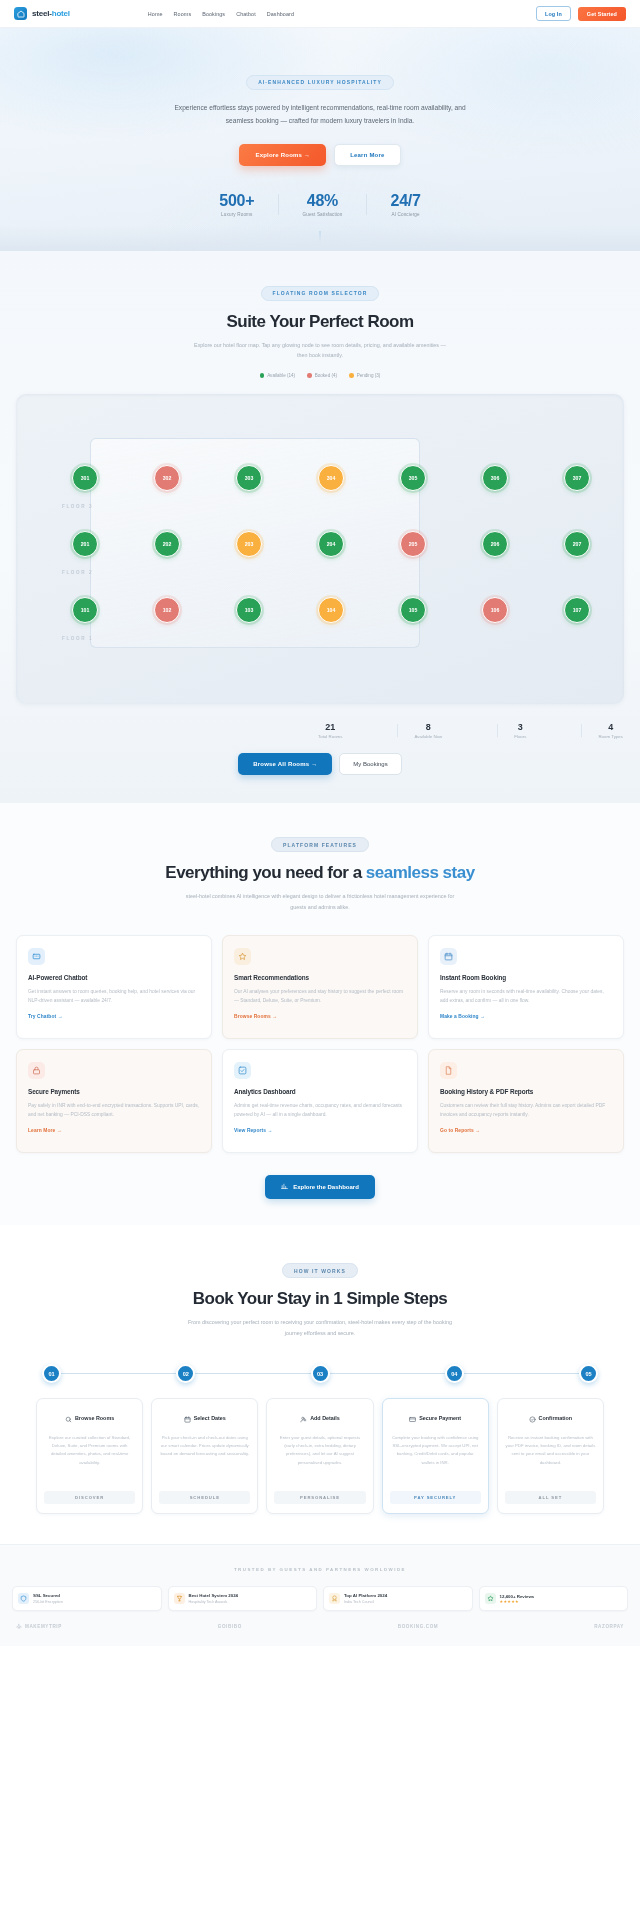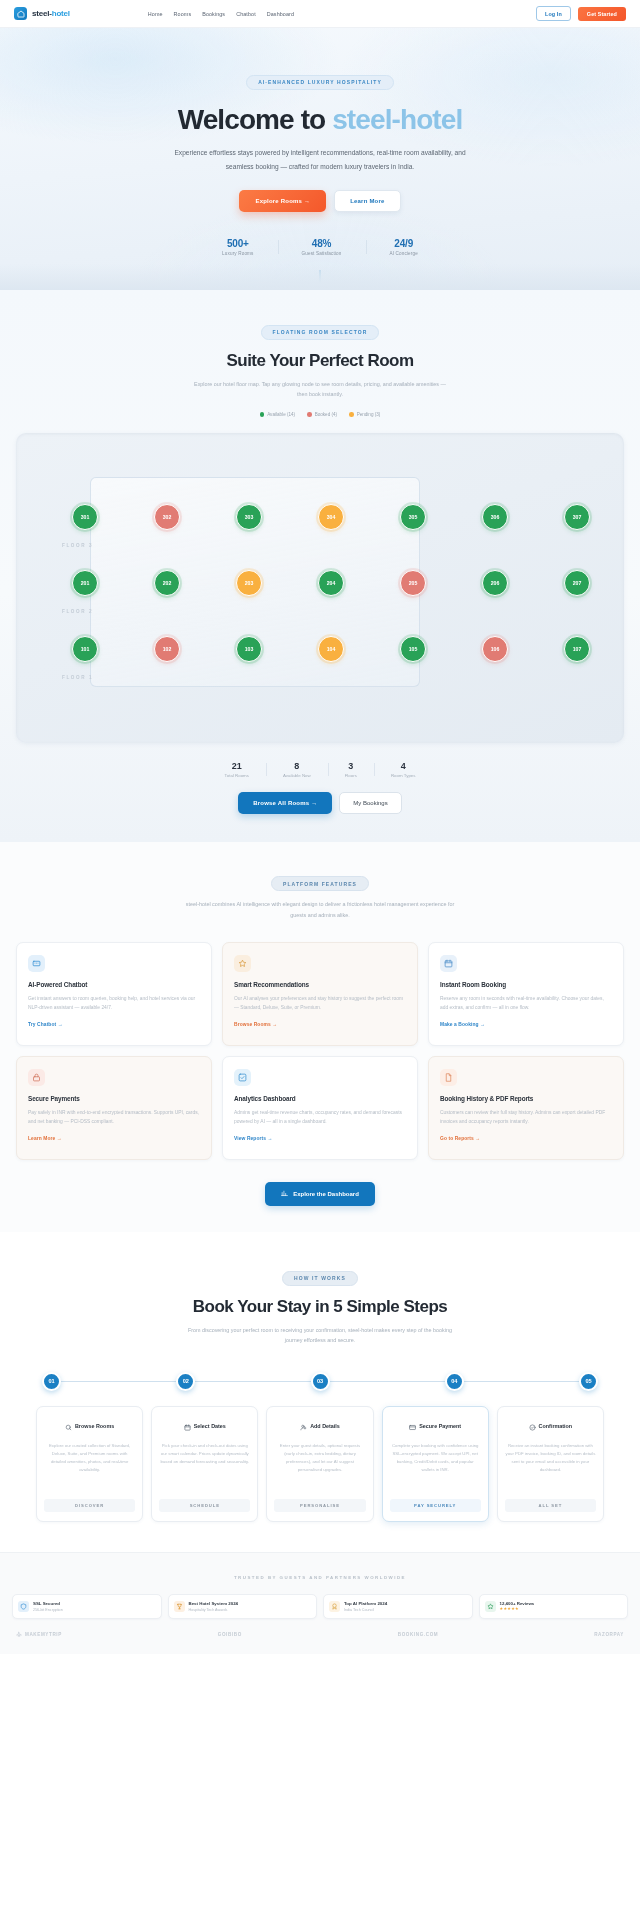--- a/index.html
+++ b/index.html
@@ -72,21 +72,21 @@
   .cta-secondary {
     font-size:6px; font-weight:bold; color:#1f78bd; letter-spacing:.2px;
     background:#fff; border:1px solid #dfe7ef; border-radius:5px; padding:7px 15px;
     box-shadow:0 2px 5px rgba(30,70,110,.07);
   }
   .hero-stats { margin-top:26px; display:flex; justify-content:center; gap:0; }
   .hstat { padding:0 24px; position:relative; }
   .hstat + .hstat:before {
     content:""; position:absolute; left:0; top:2px; bottom:2px; width:1px; background:#d6e2ed;
   }
-  .hstat .v { font-size:10px; font-weight:bold; color:#1f6fb2; letter-spacing:-.2px; }
+  .hstat .v { font-size:16px; font-weight:bold; color:#1f6fb2; letter-spacing:-.2px; }
   .hstat .l { font-size:4.6px; color:#8a95a2; margin-top:2.5px; letter-spacing:.15px; }
   .scroll-hint { position:absolute; left:50%; bottom:6px; transform:translateX(-50%); }
   .scroll-hint .bar { width:1px; height:14px; background:linear-gradient(to bottom,#9ec8e6,rgba(158,200,230,0)); margin:0 auto; }
 
   
   .rooms-section {
     padding:30px 0 28px; text-align:center;
     background:linear-gradient(180deg,#f4f8fc 0%,#f7fafc 55%,#eef3f8 100%);
   }
   .sec-title {
@@ -116,21 +116,21 @@
   .nodes { display:flex; justify-content:space-between; align-items:center; height:44px; padding:0 16px; }
   .node {
     width:26px; height:26px; border-radius:50%; display:flex; align-items:center;
     justify-content:center; font-size:5.2px; font-weight:bold; color:#fff;
     border:1.6px solid #fff; position:relative;
   }
   .node.available { background:#29a257; box-shadow:0 0 0 2px rgba(41,162,87,.16), 0 2px 5px rgba(41,162,87,.22); }
   .node.booked    { background:#e17b73; box-shadow:0 0 0 2px rgba(225,123,115,.15), 0 2px 5px rgba(225,123,115,.20); }
   .node.pending   { background:#f9b03f; box-shadow:0 0 0 2px rgba(249,176,63,.18), 0 2px 5px rgba(249,176,63,.22); }
 
-  .room-stats { margin-top:18px; display:flex; justify-content:center; }
+  .room-stats { margin-top:18px; display:flex; justify-content:flex-end;gap:38px; }
   .rstat { padding:0 17px; position:relative; }
   .rstat + .rstat:before { content:""; position:absolute; left:0; top:2px; bottom:2px; width:1px; background:#dde5ee; }
   .rstat .v { font-size:9px; font-weight:bold; color:#2c3440; }
   .rstat .l { font-size:4.4px; color:#a6b0bb; margin-top:2px; }
   .room-ctas { margin-top:14px; display:flex; gap:7px; justify-content:center; }
   .btn-browse {
     font-size:6px; font-weight:bold; color:#fff; background:#1276bd;
     border:none; border-radius:5px; padding:7px 15px; letter-spacing:.2px;
     box-shadow:0 3px 7px rgba(18,118,189,.25);
   }
@@ -246,39 +246,36 @@
       <a href="#">Dashboard</a>
     </div>
     <div class="nav-right">
       <button class="btn-login">Log In</button>
       <button class="btn-start">Get Started</button>
     </div>
   </div>
 
   <div class="hero">
     <span class="pill">AI-ENHANCED LUXURY HOSPITALITY</span>
-    <h1>
-      <span>Welcome to </span><span class="light">steel-hotel</span>
-    </h1>
     <p class="sub">Experience effortless stays powered by intelligent recommendations, real-time room availability, and seamless booking — crafted for modern luxury travelers in India.</p>
     <div class="hero-ctas">
       <button class="cta-primary">Explore Rooms  →</button>
       <button class="cta-secondary">Learn More</button>
     </div>
     <div class="hero-stats">
       <div class="hstat">
         <div class="v">500+</div>
         <div class="l">Luxury Rooms</div>
       </div>
       <div class="hstat">
         <div class="v">48%</div>
         <div class="l">Guest Satisfaction</div>
       </div>
       <div class="hstat">
-        <div class="v">24/9</div>
+        <div class="v">24/7</div>
         <div class="l">AI Concierge</div>
       </div>
     </div>
     <div class="scroll-hint">
         <div class="bar"></div>
       </div>
   </div>
 
   <div class="rooms-section">
     <span class="pill">FLOATING ROOM SELECTOR</span>
@@ -362,20 +359,23 @@
     </div>
 
     <div class="room-ctas">
       <button class="btn-browse">Browse All Rooms  →</button>
       <button class="btn-mybookings">My Bookings</button>
     </div>
   </div>
 
   <div class="features-section">
     <span class="pill pill-gray">PLATFORM FEATURES</span>
+    <div class="sec-title">
+      <span>Everything you need for a </span><span style="color:#3a8fd0">seamless stay</span>
+    </div>
     <p class="sec-sub" style="max-width:280px">steel-hotel combines AI intelligence with elegant design to deliver a frictionless hotel management experience for guests and admins alike.</p>
 
     <div class="feat-grid">
 
       <div class="fcard">
         <div class="ficon blue">
           <svg viewBox="0 0 24 24" fill="none" stroke="currentColor" stroke-width="2" stroke-linecap="round">
               <rect x="3" y="6" width="18" height="12" rx="2"></rect>
               <path d="M8 11h.01M12 11h.01M16 11h.01"></path>
             </svg>
@@ -452,21 +452,21 @@
               <path d="M4 19V9M10 19V4M16 19v-7M22 19h-20"></path>
             </svg>
         </span>
         <span>Explore the Dashboard</span>
       </button>
     </div>
   </div>
 
   <div class="steps-section">
     <span class="pill pill-gray">HOW IT WORKS</span>
-    <div class="sec-title">Book Your Stay in 5 Simple Steps</div>
+    <div class="sec-title">Book Your Stay in 1 Simple Steps</div>
     <p class="sec-sub" style="max-width:280px">From discovering your perfect room to receiving your confirmation, steel-hotel makes every step of the booking journey effortless and secure.</p>
 
     <div class="stepper">
       <div class="line"></div>
       <div class="circles">
         <div class="scircle">01</div>
         <div class="scircle">02</div>
         <div class="scircle">03</div>
         <div class="scircle">04</div>
         <div class="scircle">05</div>

